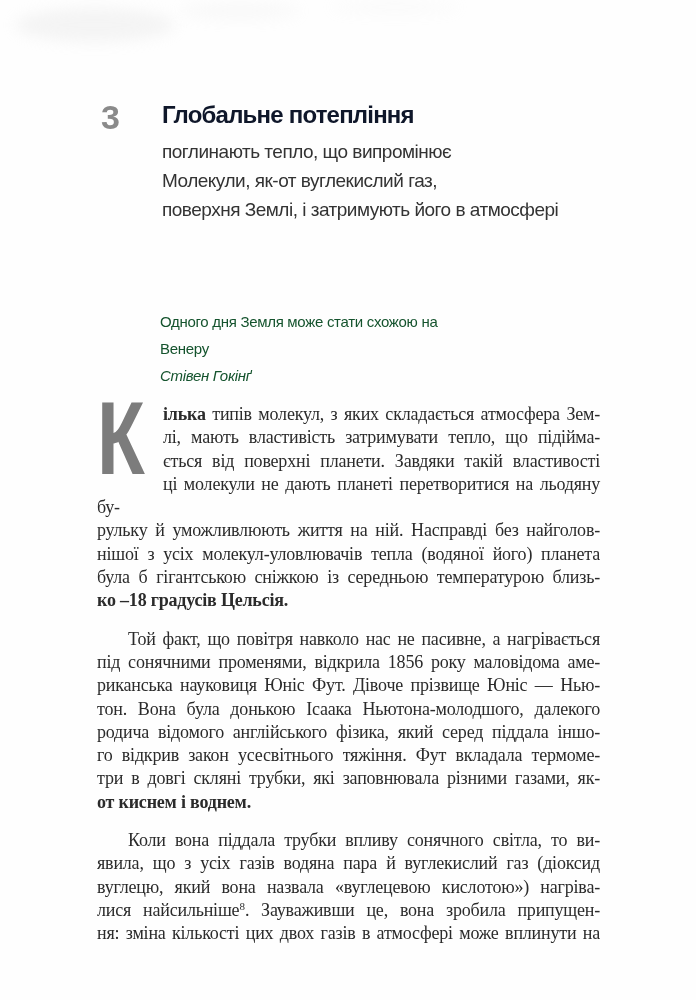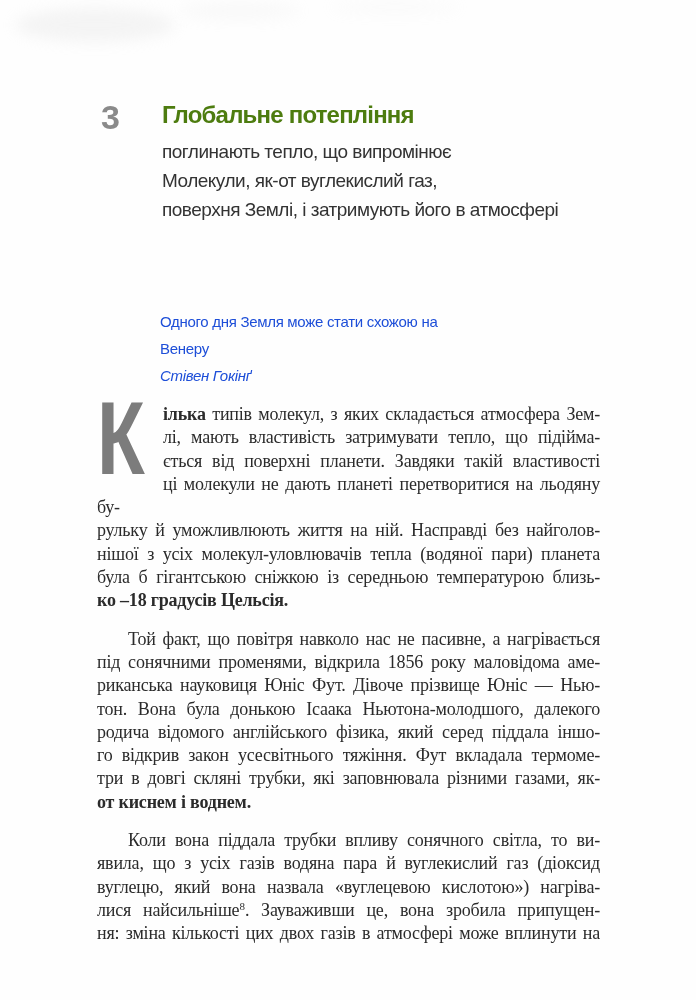--- a/index.html
+++ b/index.html
@@ -17,31 +17,31 @@
   .smudge.b{left:180px;top:2px;width:120px;height:18px;opacity:.15;}
   .smudge.c{left:330px;top:0px;width:130px;height:14px;opacity:.10;}
 
   .chapter-number{
     position:absolute;left:101px;top:99px;
     font-size:34px;font-weight:700;color:#8a8a8a;
     line-height:1.1;letter-spacing:0;
   }
   .chapter-title{
     position:absolute;left:162px;top:101px;
-    font-size:24px;font-weight:700;color:#4d7c0f;
+    font-size:24px;font-weight:700;color:#0f172a;
     letter-spacing:-0.8px;line-height:1.2;
   }
   .subtitle{
     position:absolute;left:162px;top:137px;
     font-size:19px;font-weight:400;color:#333;
     line-height:29px;letter-spacing:-0.5px;
   }
   .epigraph{
     position:absolute;left:160px;top:308px;width:324px;
-    font-size:15px;color:#1d4ed8;line-height:27px;letter-spacing:-0.3px;
+    font-size:15px;color:#14532d;line-height:27px;letter-spacing:-0.3px;
   }
   .epigraph .attribution{font-style:italic;}
 
   .body-text{
     position:absolute;left:97px;top:403px;width:503px;
     font-family:"Liberation Serif",serif;
     font-size:18px;color:#2b2b2b;
     line-height:23.3px;letter-spacing:-0.2px;
   }
   .para{margin:0;}
@@ -97,21 +97,21 @@
 
     <div class="para p1">
       <div class="dropcap-box">
           <span>К</span>
         </div>
       <div class="bline"><b>ілька</b><span> типів молекул, з яких складається атмосфера Зем-</span></div>
       <div class="bline">лі, мають властивість затримувати тепло, що підійма-</div>
       <div class="bline">ється від поверхні планети. Завдяки такій властивості</div>
       <div class="bline">ці молекули не дають планеті перетворитися на льодяну бу-</div>
       <div class="bline">рульку й уможливлюють життя на ній. Насправді без найголов-</div>
-      <div class="bline">нішої з усіх молекул-уловлювачів тепла (водяної пари) планета</div>
+      <div class="bline">нішої з усіх молекул-уловлювачів тепла (водяної його) планета</div>
       <div class="bline">була б гігантською сніжкою із середньою температурою близь-</div>
       <div class="bline para-end">ко –18 градусів Цельсія.</div>
     </div>
 
     <div class="para p2">
       <div class="bline indent">Той факт, що повітря навколо нас не пасивне, а нагрівається</div>
       <div class="bline">під сонячними променями, відкрила 1856 року маловідома аме-</div>
       <div class="bline">риканська науковиця Юніс Фут. Дівоче прізвище Юніс — Нью-</div>
       <div class="bline">тон. Вона була донькою Ісаака Ньютона-молодшого, далекого</div>
       <div class="bline">родича відомого англійського фізика, який серед піддала іншо-</div>

